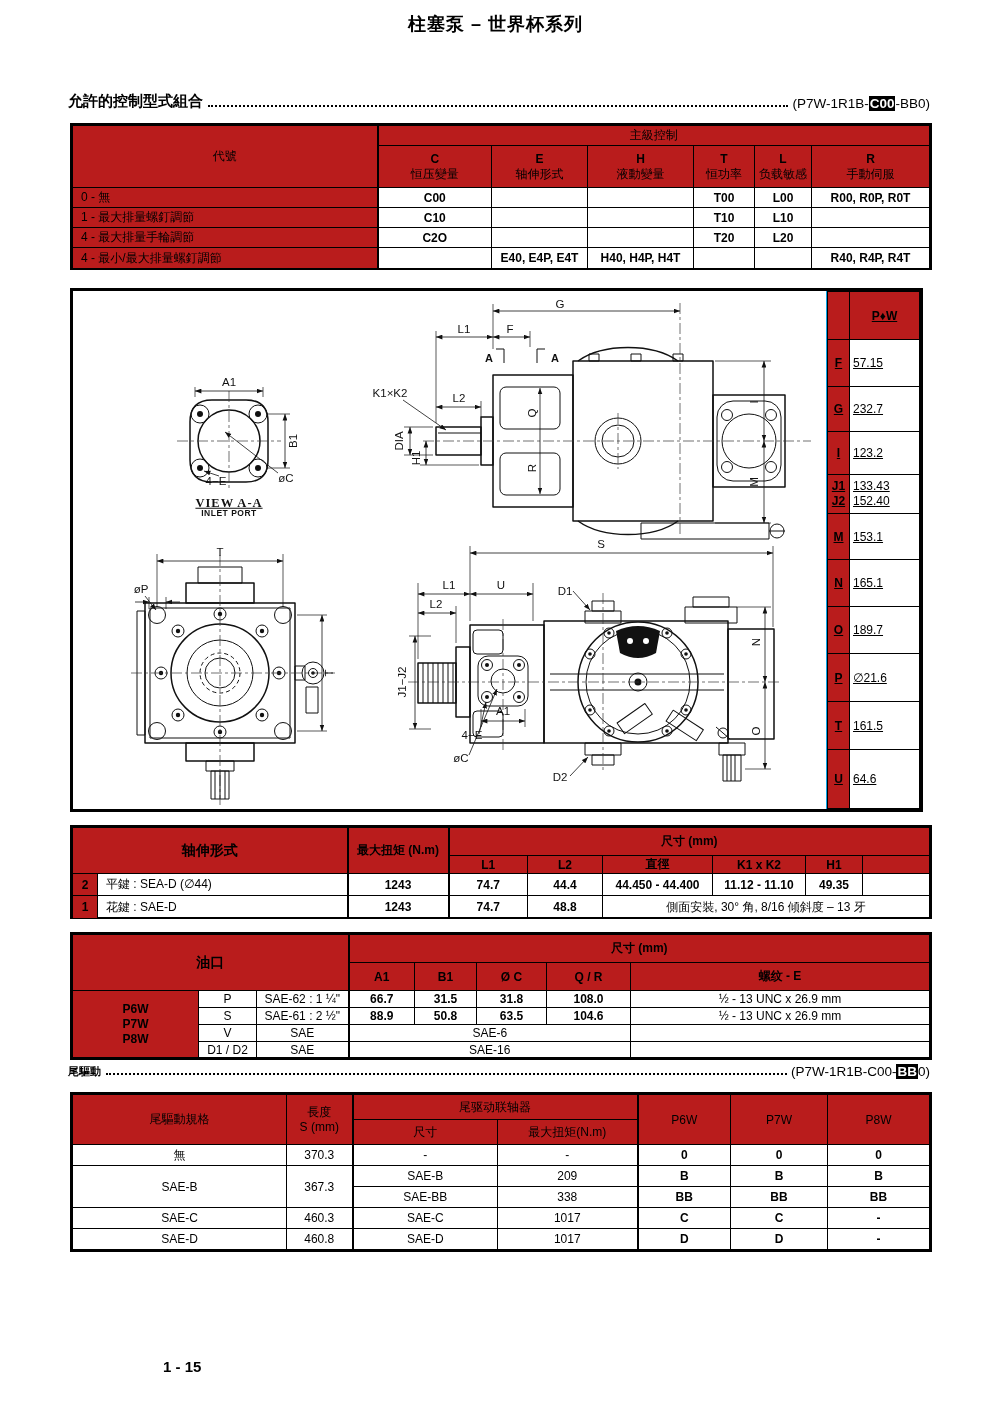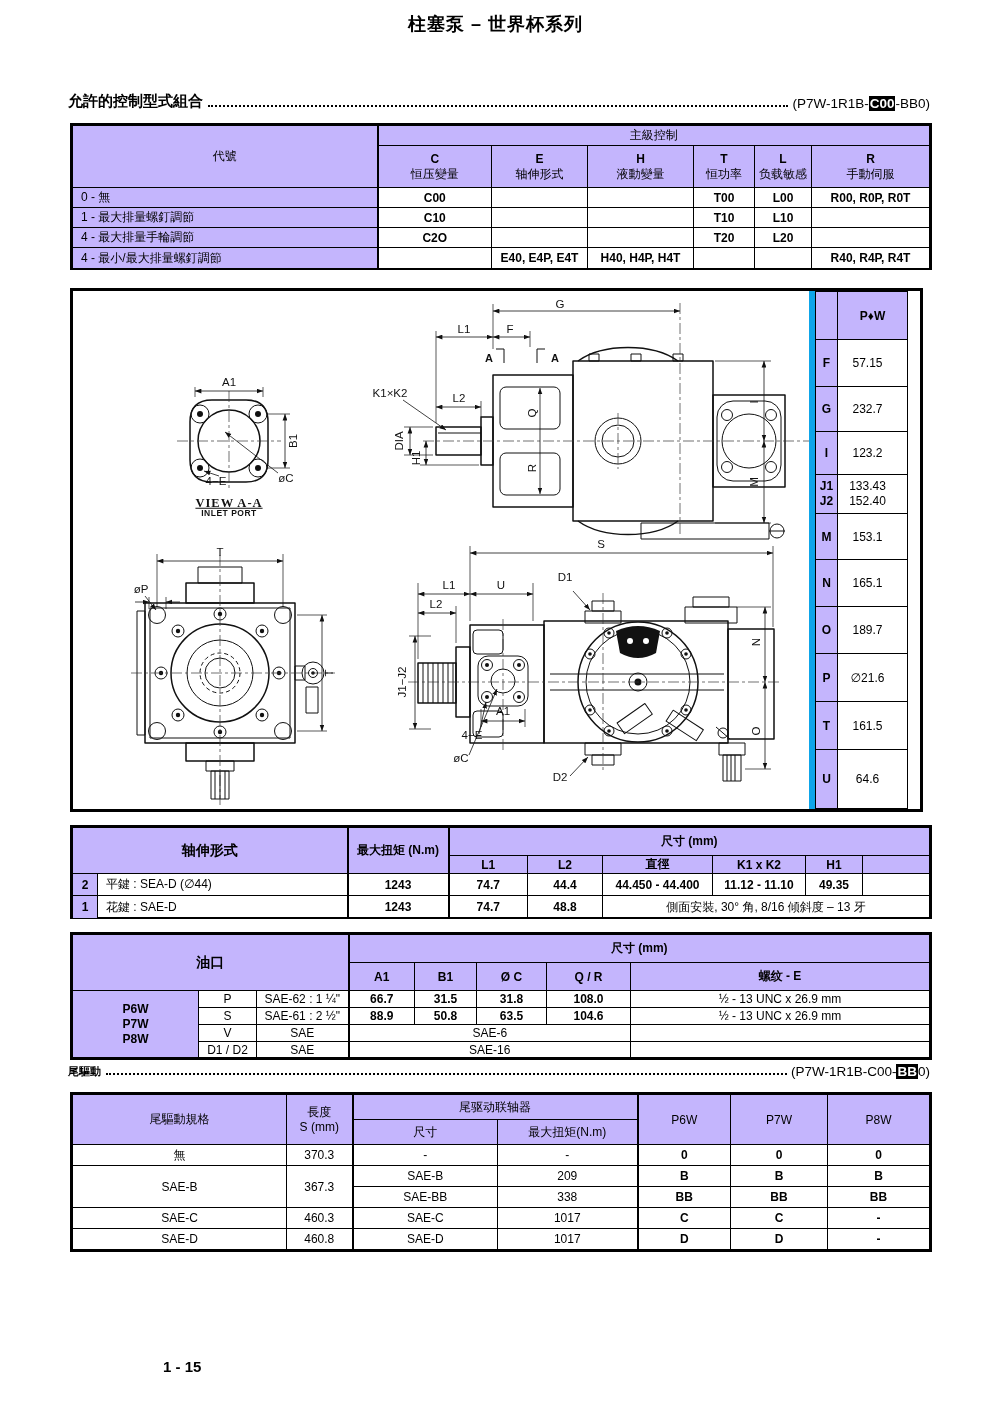--- a/index.html
+++ b/index.html
@@ -13,33 +13,33 @@
   .sh-title.s15{font-size:15px;}
   .sh-title.s14{font-size:11px;}
   .leader{flex:1;height:0;border-bottom:2px dotted #000;margin:0 4px 4px 5px;}
   .code{font-size:13.5px;white-space:nowrap;}
   .hl{background:#000;color:#fff;font-weight:bold;padding:0 1px;}
   .pagenum{font-size:15px;font-weight:bold;}
   
   .tw{position:absolute;border:2px solid #000;background:#fff;}
   table{border-collapse:collapse;table-layout:fixed;width:100%;height:100%;}
   td,th{border:1px solid #000;font-size:12px;padding:0 3px;white-space:nowrap;overflow:hidden;font-weight:normal;}
-  .g{background:#c4b5fd;}
+  .g{background:#b91c1c;}
   .c{text-align:center;}
   .b{font-weight:bold;}
   .pl{padding-left:8px;}
   .bl2{border-left:2px solid #000;}
   .br2{border-right:2px solid #000;}
   .big{font-size:14px;font-weight:bold;text-align:center;}
   .blk{display:block;line-height:1.25;}
-  .vcell{text-align:center;padding-right:13px;font-size:12.5px;margin-top:40px;}
+  .vcell{text-align:left;padding-right:13px;font-size:12.5px;margin-top:40px;}
   
   .draw-box{left:70px;top:288px;width:847px;height:518px;border:3px solid #000;}
   .draw-svg{position:absolute;left:0;top:0;}
-  .dims-panel{position:absolute;top:0;right:12px;bottom:0;width:93px;border-left:6px solid #0ea5e9;background:#fff;}
+  .dims-panel{position:absolute;top:0;right:0;bottom:0;width:93px;border-left:1px solid #0ea5e9;background:#fff;text-decoration:underline;}
   .dims-panel td{font-size:12px;}
   .dlabels{position:absolute;left:0;top:0;width:760px;height:518px;pointer-events:none;}
   .dlabel{position:absolute;transform:translate(-50%,-50%);font-size:11.5px;line-height:1;white-space:nowrap;color:#111;}
   .dlabel.cap{font-weight:bold;font-size:12.5px;letter-spacing:1px;text-decoration:underline;font-family:"Liberation Serif","DejaVu Serif",serif;}
   .dlabel.sm{font-size:8.5px;font-weight:bold;letter-spacing:.5px;}
   .dlabel.ab{font-weight:bold;font-size:11px;}
   
   .o15{stroke:#111;stroke-width:1.5;fill:none;stroke-linejoin:round;}
   .o10{stroke:#111;stroke-width:1;fill:none;stroke-linejoin:round;}
   .fdot{fill:#111;stroke:none;}
@@ -432,21 +432,21 @@
       <span class="dlabel" style="left: 213px; top: 188px;">øC</span>
       <span class="dlabel" style="left: 143px; top: 191px;">4−E</span>
       <span class="dlabel cap" style="left: 156px; top: 212px;">VIEW A-A</span>
       <span class="dlabel sm" style="left: 156px; top: 222px;">INLET PORT</span>
       <span class="dlabel" style="left: 147px; top: 262px;">T</span>
       <span class="dlabel" style="left: 68px; top: 299px;">øP</span>
       <span class="dlabel" style="left: 257px; top: 382px; transform: translate(-50%, -50%) rotate(-90deg);">T</span>
       <span class="dlabel" style="left: 528px; top: 254px;">S</span>
       <span class="dlabel" style="left: 376px; top: 295px;">L1</span>
       <span class="dlabel" style="left: 428px; top: 295px;">U</span>
-      <span class="dlabel" style="left: 492px; top: 287px;">D1</span>
+      <span class="dlabel" style="left: 492px; top: 301px;">D1</span>
       <span class="dlabel" style="left: 363px; top: 314px;">L2</span>
       <span class="dlabel" style="left: 330px; top: 391px; transform: translate(-50%, -50%) rotate(-90deg);">J1−J2</span>
       <span class="dlabel" style="left: 430px; top: 421px;">A1</span>
       <span class="dlabel" style="left: 399px; top: 445px;">4−E</span>
       <span class="dlabel" style="left: 388px; top: 468px;">øC</span>
       <span class="dlabel" style="left: 487px; top: 487px;">D2</span>
       <span class="dlabel" style="left: 684px; top: 351px; transform: translate(-50%, -50%) rotate(-90deg);">N</span>
       <span class="dlabel" style="left: 684px; top: 440px; transform: translate(-50%, -50%) rotate(-90deg);">O</span>
     </div>
 

